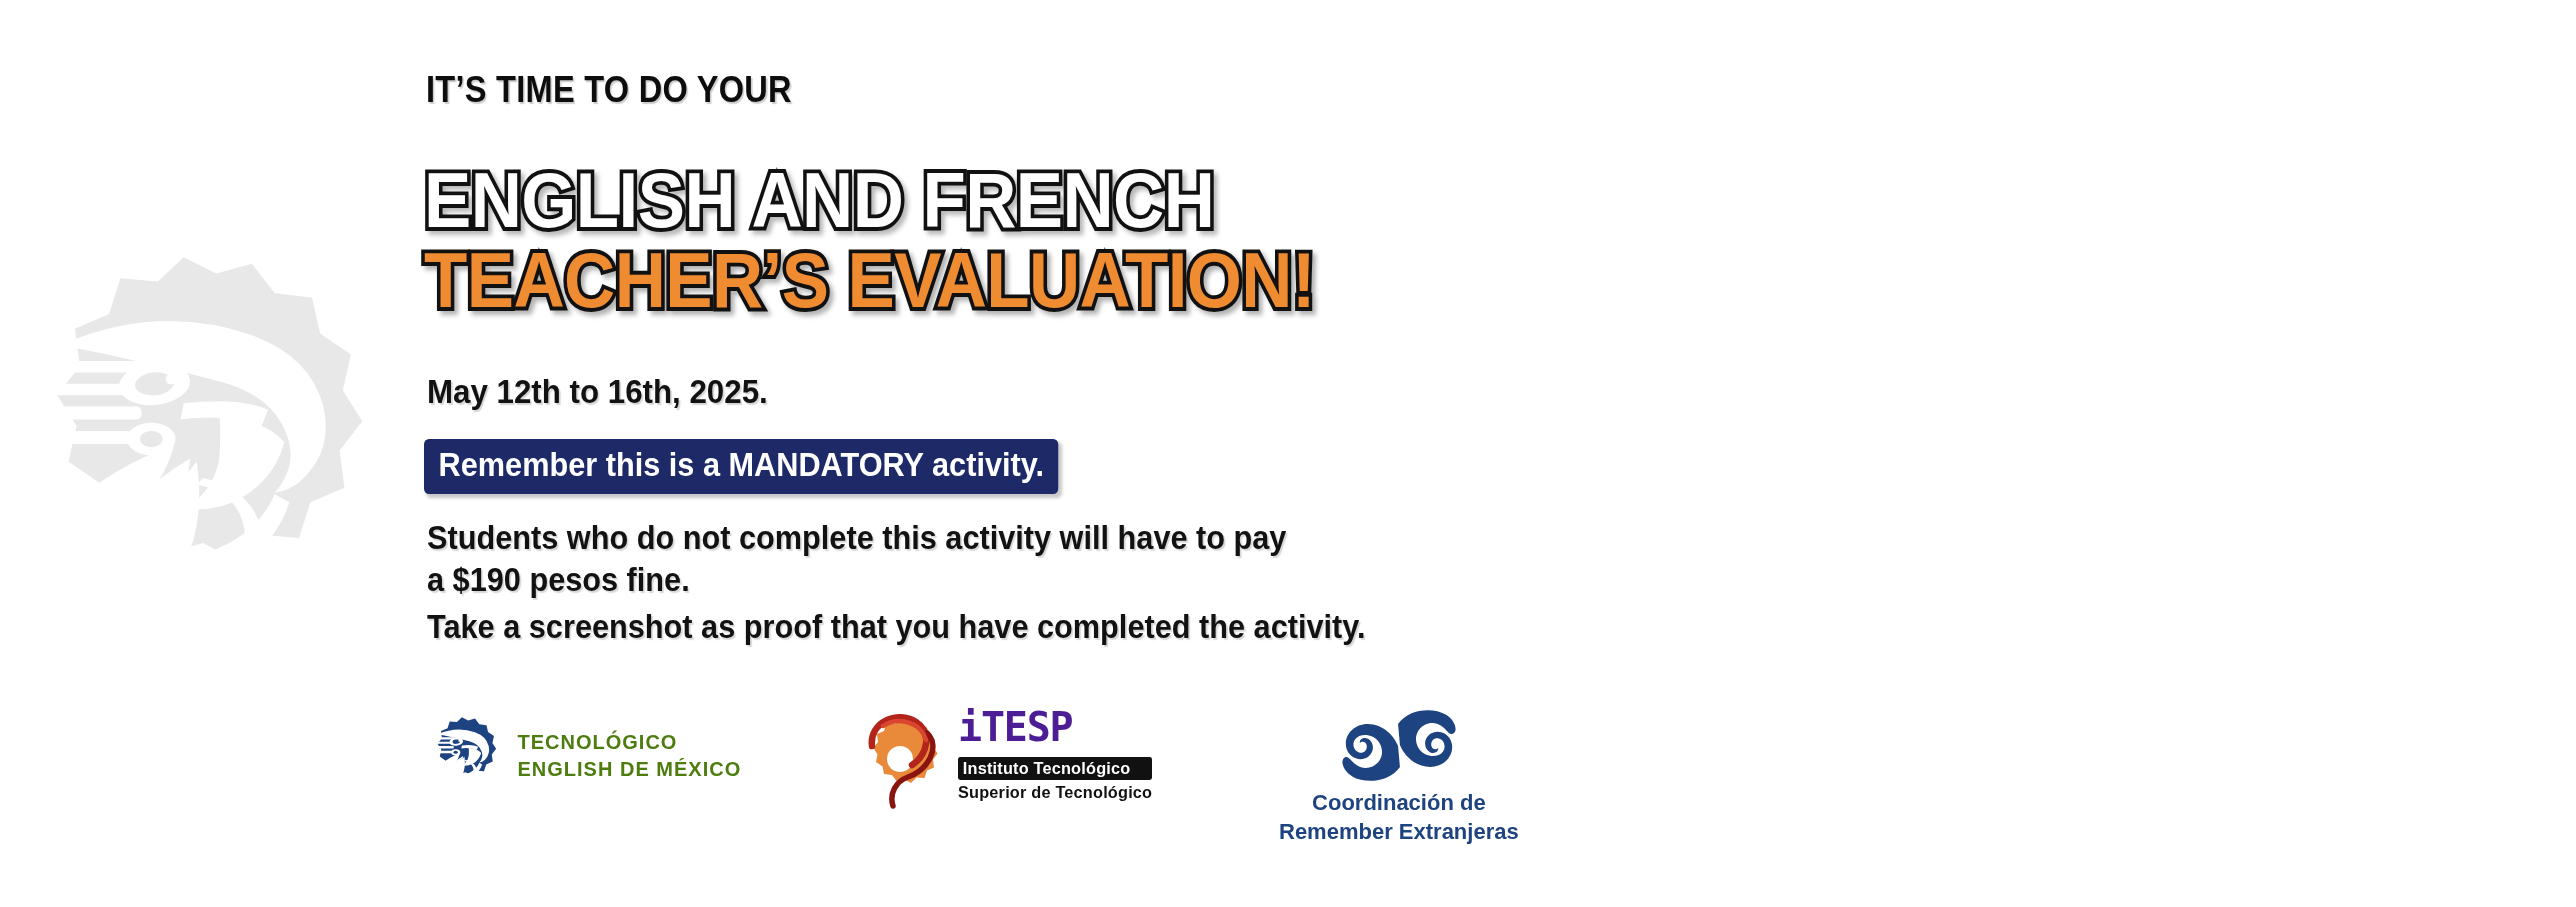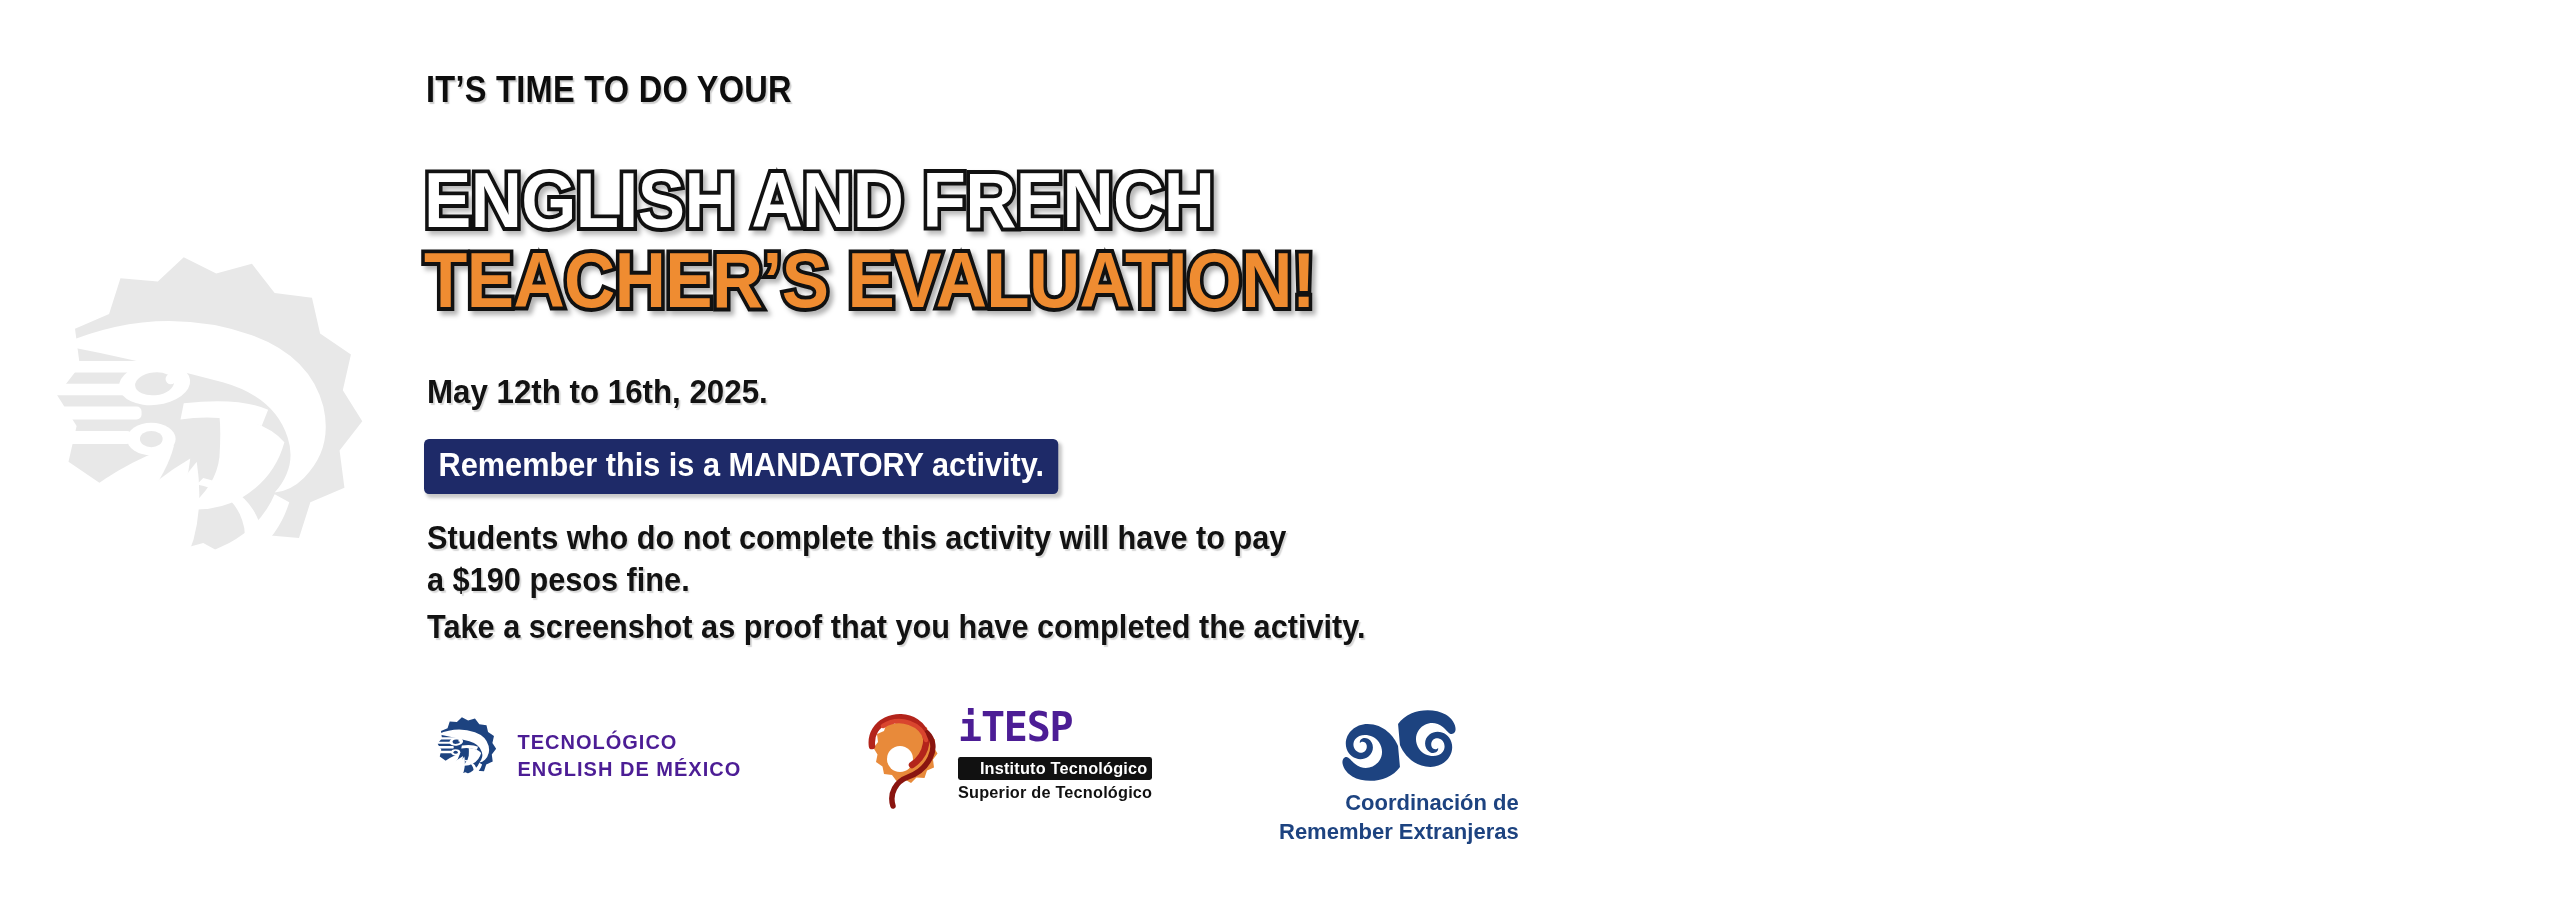--- a/index.html
+++ b/index.html
@@ -208,52 +208,52 @@
     left:416px;top:700px;
     width:1219px;height:187px;
   }
   .logo{position:absolute;display:flex;align-items:center;}
   .logo-tecnm{left:6px;top:11px;}
   .logo-itesp{left:436px;top:-1.2px;}
   .logo-cle{left:863px;top:4.8px;flex-direction:column;}
 
   .tecnm-txt{
     margin-left:14.5px;
-    color:#4c1d95;
+    color:#4d7c0f;
     font-weight:700;
     font-size:20px;
     letter-spacing:1px;
     line-height:1.35;
     white-space:nowrap;
   }
   .itesp-wordmark{display:flex;flex-direction:column;margin-left:6px;}
   .itesp-big{
     font-family:"DejaVu Sans Mono",monospace;
     font-weight:700;
     font-size:40px;
     letter-spacing:-1.2px;
     color:#4c1d95;
     line-height:.95;
   }
   .itesp-bar{
     background:#111;color:#fff;
     font-size:16.3px;font-weight:700;
     padding:1.8px 4.8px;border-radius:2.4px;
-    margin-top:11px;text-align:right;
+    margin-top:11px;text-align:left;
     letter-spacing:0.2px;
     white-space:nowrap;
   }
   .itesp-sub{
     font-size:16.3px;font-weight:700;color:#111;
     margin-top:3px;text-align:center;letter-spacing:0.2px;
     white-space:nowrap;
   }
   .cle-txt{
     color:#1d4380;font-weight:700;font-size:22px;
-    text-align:right;line-height:1.3;margin-top:3.6px;
+    text-align:center;line-height:1.3;margin-top:3.6px;
     white-space:nowrap;
   }
 </style>
 </head>
 <body>
 
 <div id="banner">
 
   <div class="photo">
     <div class="photo-paper"></div>

